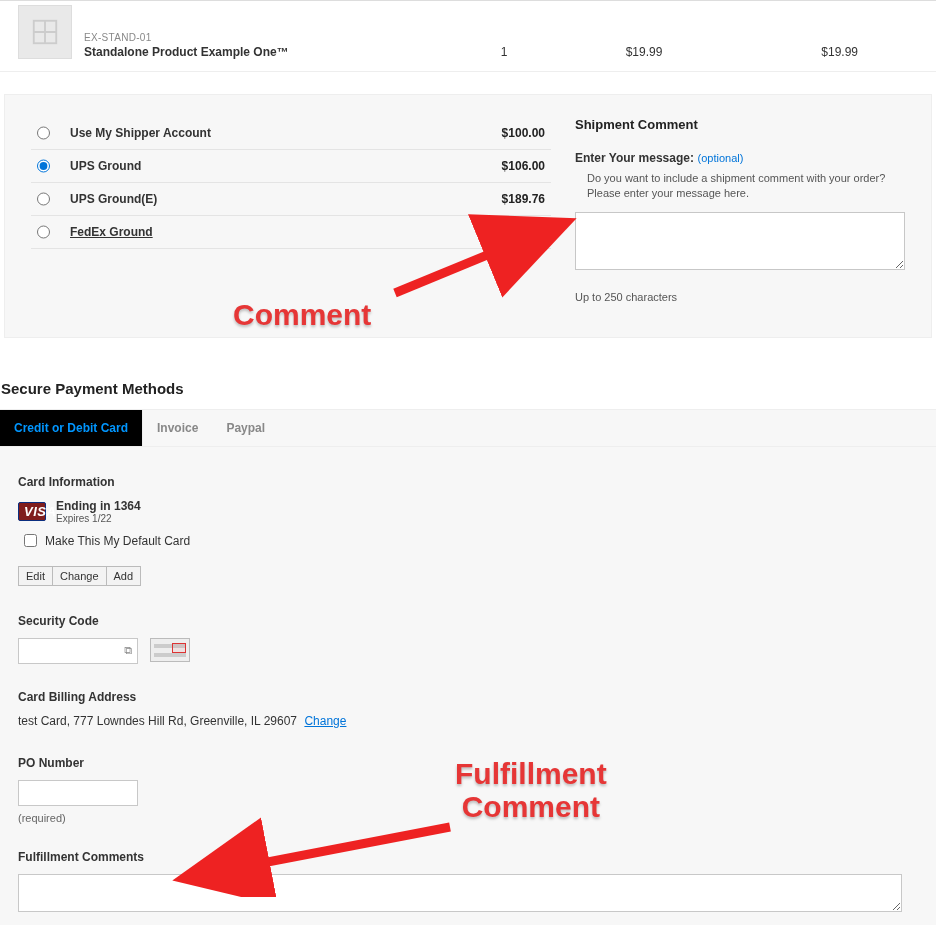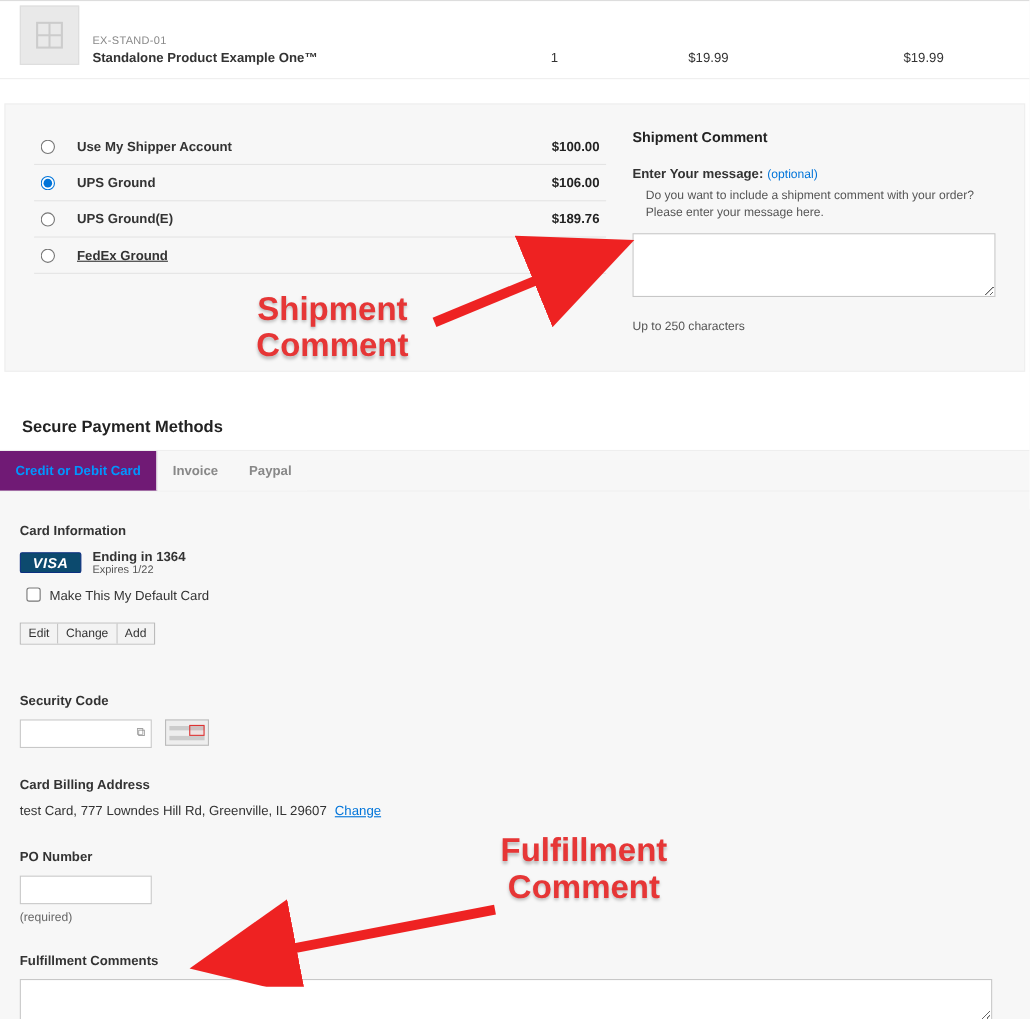--- a/index.html
+++ b/index.html
@@ -38,21 +38,21 @@
     background: #f7f7f7;
     border: 1px solid #eee;
     margin: 22px 4px 0 4px;
     padding: 22px 26px 34px 26px;
     display: flex;
     position: relative;
   }
   .shipping-left { flex: 0 0 520px; }
   .shipping-right { flex: 1; padding-left: 24px; }
   .ship-opt {
-    display: flex; align-items: center;
+    display: flex; 
     padding: 9px 0;
     border-bottom: 1px solid #e4e4e4;
   }
   .ship-opt:last-child { border-bottom: 1px solid #e4e4e4; text-decoration: underline; }
   .ship-radio { margin: 0 20px 0 6px; accent-color:#0074d9; }
   .ship-label { flex:1; font-size: 12px; font-weight: bold; color:#333;}
   .ship-price { font-size: 12px; font-weight: bold; color:#222; padding-right:6px;}
 
   .comment-title { font-size: 13px; font-weight: bold; margin-bottom: 18px; color:#222;}
   .comment-sub { font-size: 12px; font-weight: bold; color:#333; }
@@ -75,60 +75,60 @@
     line-height: 1.1;
     text-align: center;
     pointer-events:none;
   }
   .anno1-arrow { position:absolute; left:380px; top:118px; pointer-events:none; }
 
   
   .section-gap { height: 26px; background: #fff; }
   .section-header {
     font-size: 15px; font-weight: bold; color:#222;
-    padding: 16px 4px 12px 20px;
+    padding: 16px 4px 12px 1px;
     border-bottom: 1px solid #eee;
   }
 
   
   .tabs { display:flex; background:#f7f7f7; border-bottom:1px solid #eee; }
   .tab {
     padding: 11px 14px;
     font-size: 12px; font-weight: bold;
     color: #888; cursor:pointer;
     background:#f7f7f7;
   }
   .tab.active {
     color:#0096ff;
-    background:#701a75;
+    background:#000000;
     border-right:1px solid #eee;
     text-align:center;
   }
   .tab:not(.active):first-of-type { border-right:none; }
 
   
   .payment-body {
     background:#f7f7f7;
     padding: 28px 18px 10px 18px;
     position: relative;
   }
   .label-section { font-size:12px; font-weight:bold; color:#333; margin-bottom:10px; display:block;}
   .card-row { display:flex; align-items:center; margin-bottom:10px;}
   .visa-badge {
-    background:#0c4a6e; color:#fff; font-weight:bold; font-style:italic;
+    background:#7f1d1d; color:#fff; font-weight:bold; font-style:italic;
     font-size:13px; padding:1px 5px; border-radius:2px;
     letter-spacing:.5px; border:1px solid #0b2f80;
-    width:56px; text-align:center;
+    width:28px; text-align:center;
   }
   .card-text { margin-left:10px; }
   .card-ending { font-size:12px; font-weight:bold; color:#333;}
   .card-exp { font-size:10px; color:#555;}
   .default-row { display:flex; align-items:center; margin:10px 0 18px 6px; font-size:12px; color:#333;}
   .default-row input { margin-right:8px; }
-  .btn-group { display:flex; border:1px solid #bbb; width:fit-content; margin-bottom:44px;}
+  .btn-group { display:flex; border:1px solid #bbb; width:fit-content; margin-bottom:28px;}
   .mini-btn { font-size:11px; padding:3px 7px; background:#f3f3f3; border:none; border-right:1px solid #bbb; cursor:pointer; color:#333;}
   .mini-btn:last-child { border-right:none; }
 
   .sec-code-input {
     width:120px; height:26px; border:1px solid #c8c8c8;
     background:#fff; padding:0 24px 0 6px; font-family:inherit;
   }
   .sec-code-wrap { position:relative; display:inline-block; }
   .sec-code-icon { position:absolute; right:6px; top:6px; font-size:11px; color:#888;}
   .cvv-card {
@@ -220,21 +220,21 @@
     <div>
       <span class="comment-sub">Enter Your message:</span>
       <span class="optional">(optional)</span>
     </div>
     <div class="comment-desc">Do you want to include a shipment comment with your order? Please enter your message here.</div>
     <textarea class="comment-textarea" style=""></textarea>
     <div class="comment-hint">Up to 250 characters</div>
   </div>
 
   <div class="anno1-text">
-    <span>Shipment</span><br>
+    <br>
     <span>Comment</span>
   </div>
   <svg class="anno1-arrow" width="200" height="100">
     <defs>
         <marker id="ah1" markerWidth="12" markerHeight="12" refX="9" refY="5" orient="auto">
       <path d="M0,0 L11,5 L0,10 Z" fill="#e22"></path>
     </marker>
       </defs>
     <line x1="10" y1="80" x2="175" y2="12" stroke="#e22" stroke-width="9" marker-end="url(#ah1)"></line>
   </svg>

